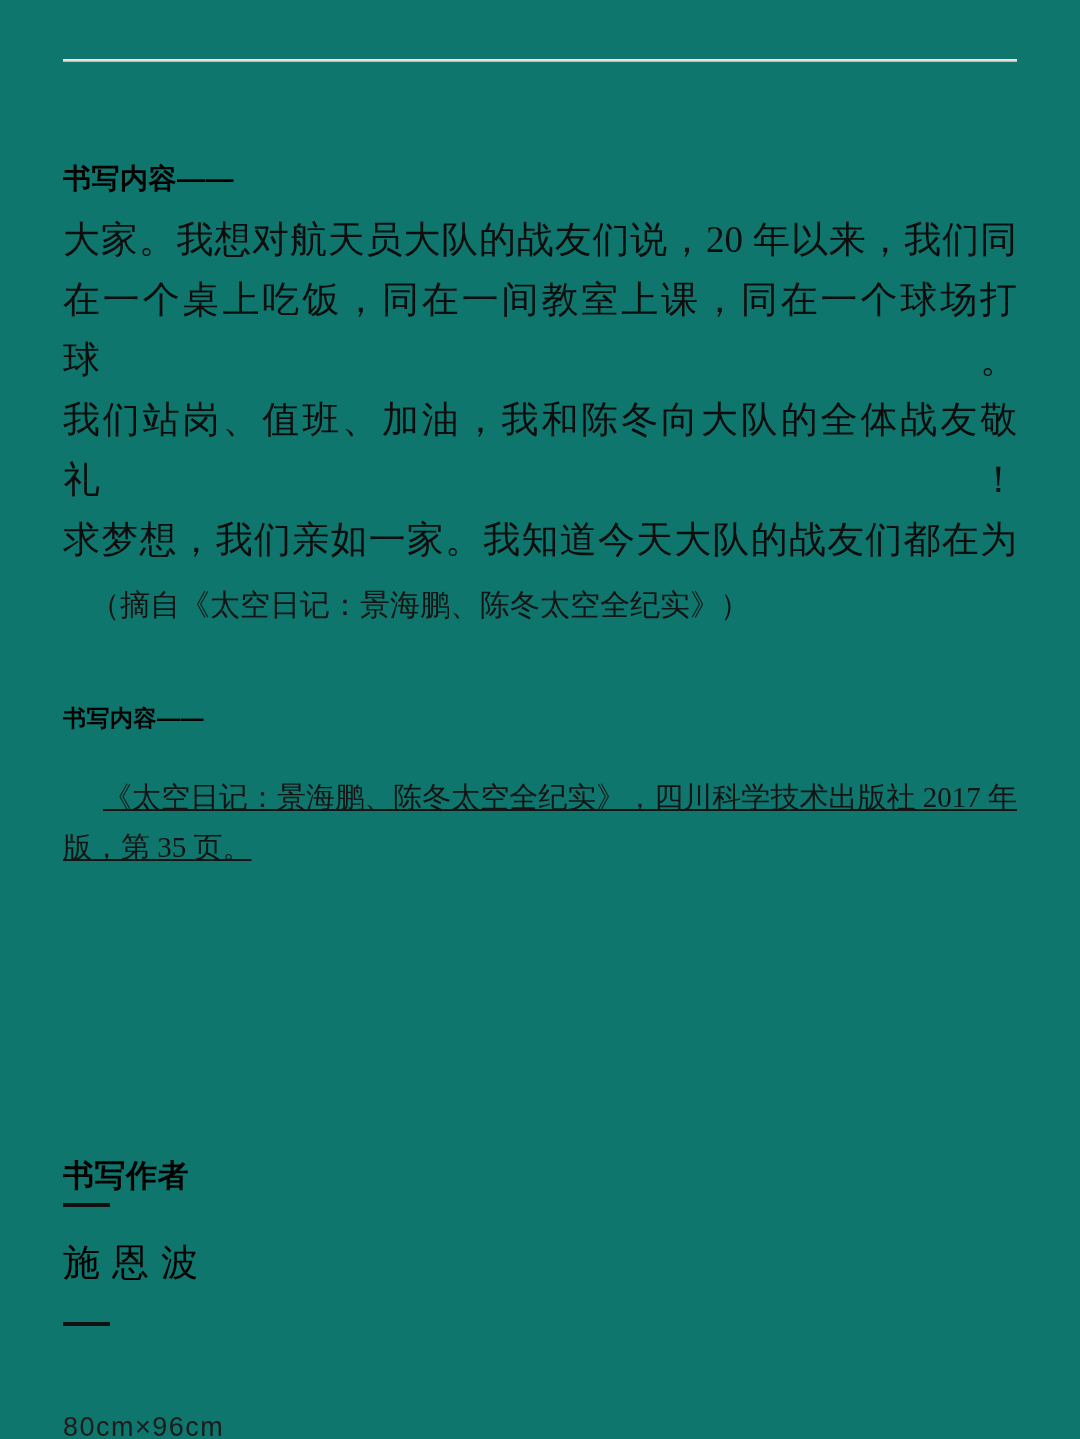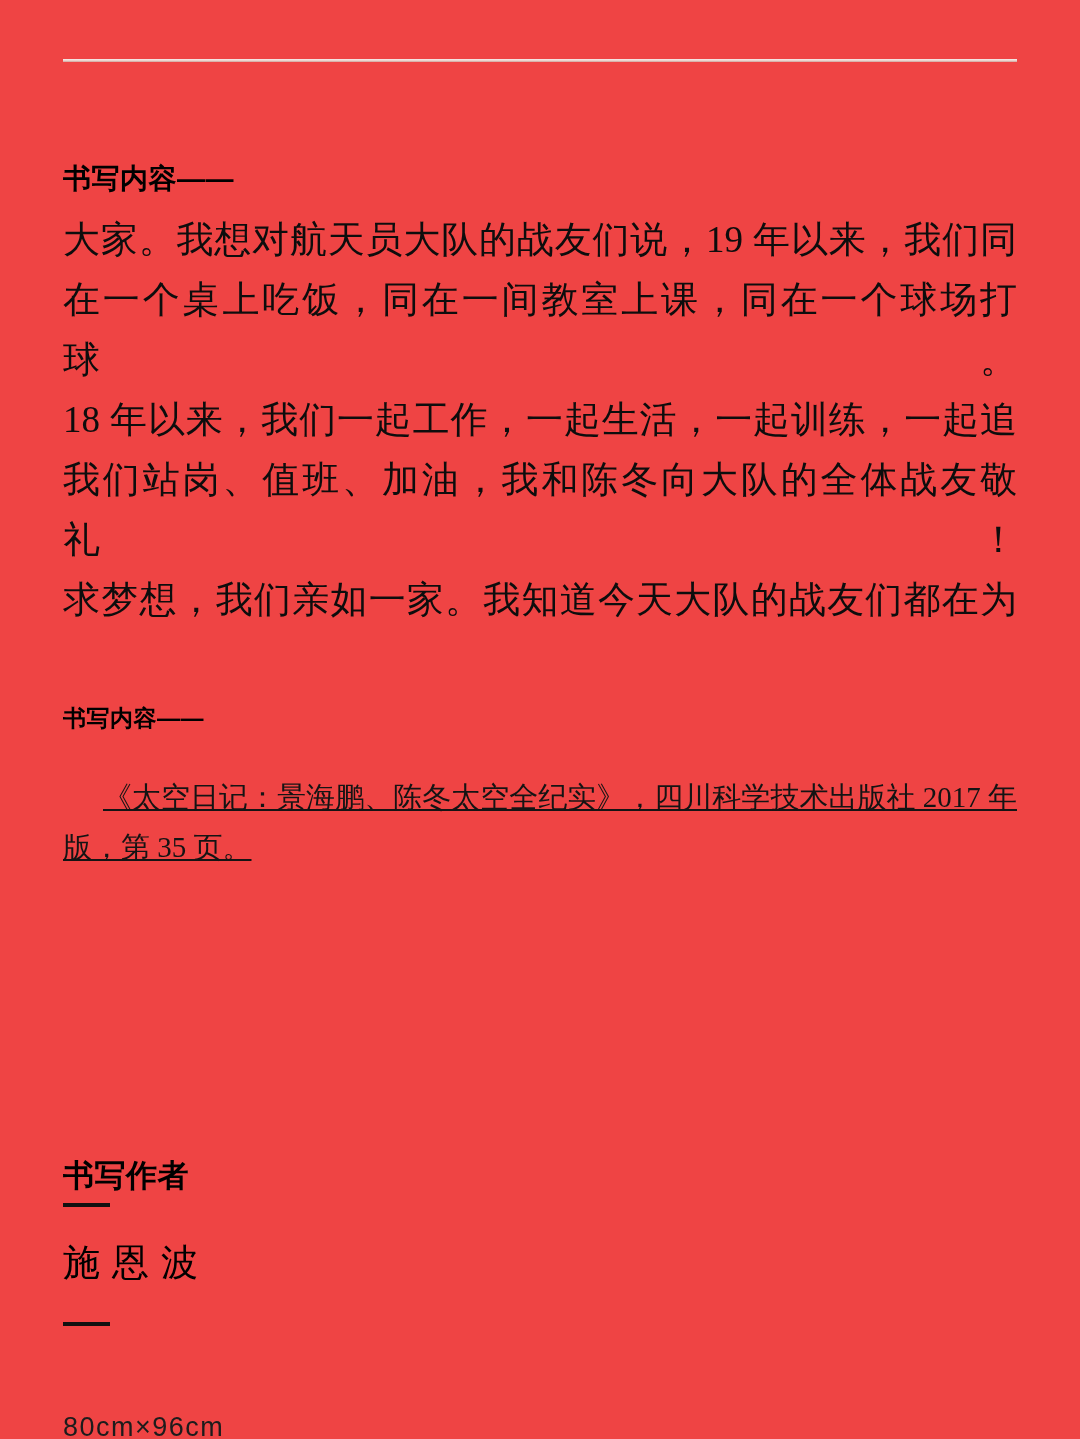--- a/index.html
+++ b/index.html
@@ -1,21 +1,21 @@
 <!DOCTYPE html>
 <html><head>
 <meta charset="utf-8">
 <style>
   * { margin: 0; padding: 0; box-sizing: border-box; }
   html, body { background: #ffffff; }
   .page {
     position: relative;
     width: 1080px;
     height: 1439px;
-    background: #ef4444;
+    background: #0f766e;
     overflow: hidden;
     color: #0e0e0e;
   }
   .serif  { font-family: "Liberation Serif", "DejaVu Serif", serif; }
   .sans   { font-family: "Liberation Sans", "DejaVu Sans", sans-serif; }
 
   .top-rule {
     position: absolute;
     left: 63px;
     width: 954px;
@@ -112,27 +112,27 @@
 </head>
 <body>
 
 <div class="page">
 
   <div class="top-rule"></div>
 
   <div class="section-label content-label sans">书写内容——</div>
 
   <div class="main-text serif">
-    <div class="line">大家。我想对航天员大队的战友们说，19 年以来，我们同</div>
+    <div class="line">大家。我想对航天员大队的战友们说，20 年以来，我们同</div>
     <div class="line">在一个桌上吃饭，同在一间教室上课，同在一个球场打球。</div>
-    <div class="line">18 年以来，我们一起工作，一起生活，一起训练，一起追</div>
     <div class="line">我们站岗、值班、加油，我和陈冬向大队的全体战友敬礼！</div>
     <div class="line">求梦想，我们亲如一家。我知道今天大队的战友们都在为</div>
   </div>
 
+  <div class="excerpt-note serif">（摘自《太空日记：景海鹏、陈冬太空全纪实》）</div>
 
   <div class="section-label source-label sans">书写内容——</div>
 
   <div class="source-text serif">
     <div class="line1">《太空日记：景海鹏、陈冬太空全纪实》，四川科学技术出版社 2017 年</div>
     <div class="line2">版，第 35 页。</div>
   </div>
 
   <div class="section-label author-label sans">书写作者</div>
 

